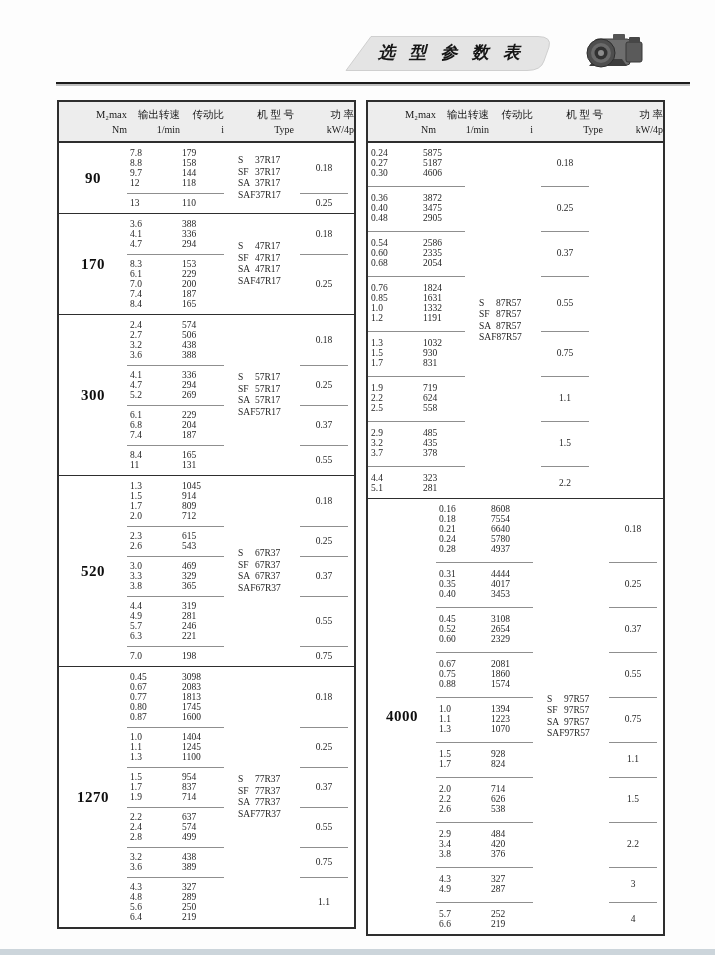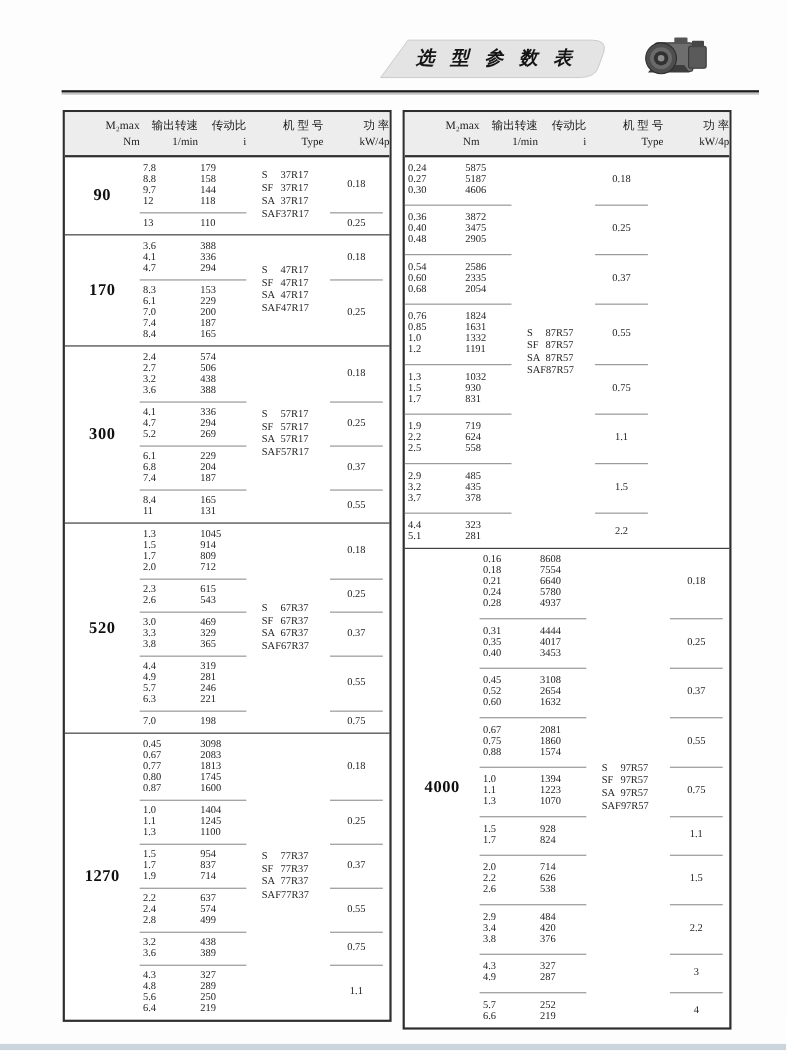--- a/index.html
+++ b/index.html
@@ -768,21 +768,21 @@
               <div class="drow">
                 <span class="sp">0.45</span>
                 <span class="ra">3108</span>
               </div>
               <div class="drow">
                 <span class="sp">0.52</span>
                 <span class="ra">2654</span>
               </div>
               <div class="drow">
                 <span class="sp">0.60</span>
-                <span class="ra">1632</span>
+                <span class="ra">2329</span>
               </div>
             </div>
             <div class="gdiv"></div>
             <div class="group">
               <div class="drow">
                 <span class="sp">0.67</span>
                 <span class="ra">2081</span>
               </div>
               <div class="drow">
                 <span class="sp">0.75</span>

